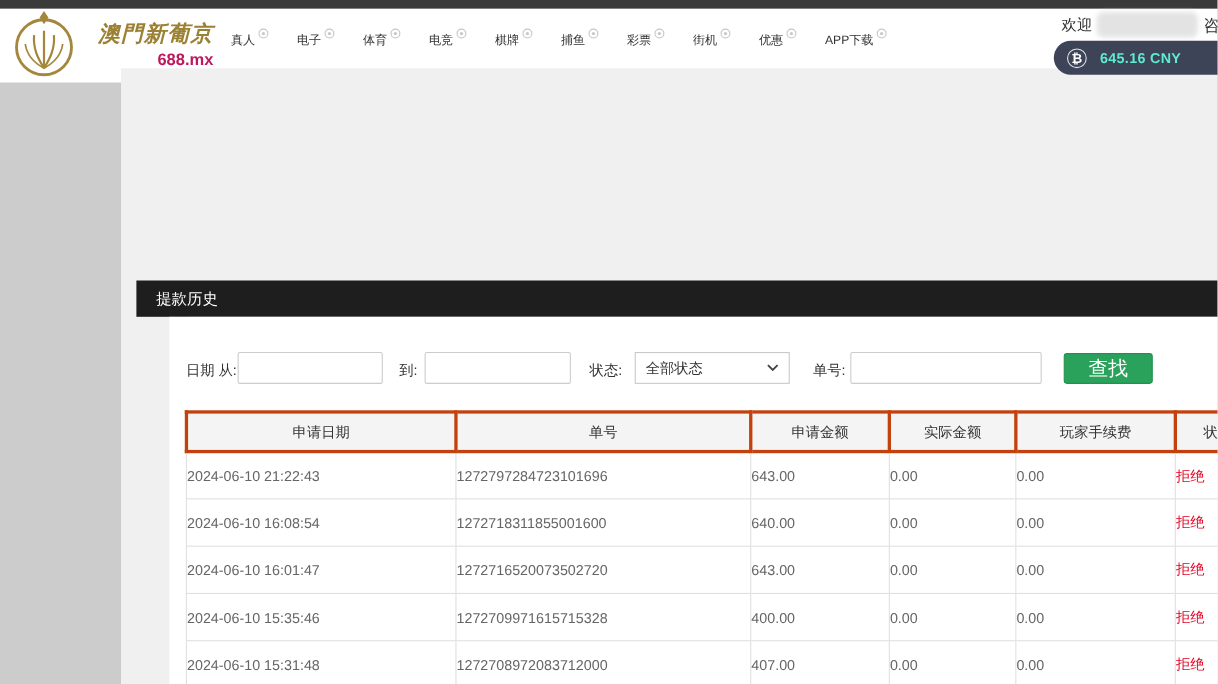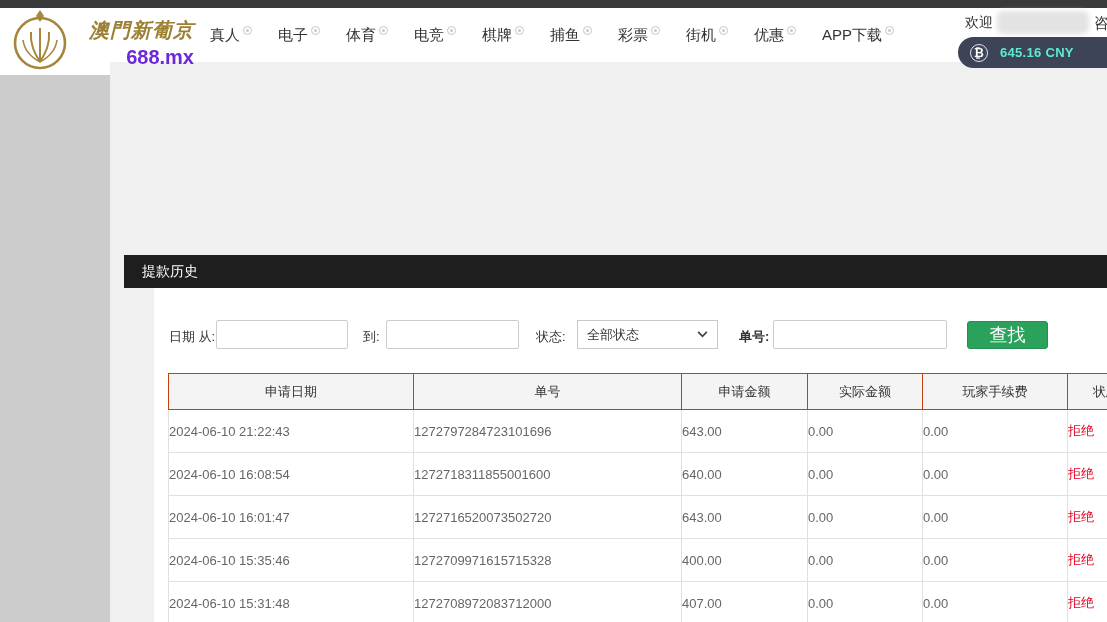--- a/index.html
+++ b/index.html
@@ -10,24 +10,24 @@
   .top-strip   { position:absolute; left:0; top:0; width:1107px; height:8px; background:#3a3a3a; }
   .main-bg     { position:absolute; left:110px; top:62px; width:997px; height:560px; background:#f0f0f0; }
   .left-strip  { position:absolute; left:0; top:75px; width:110px; height:547px; background:#cccccc; }
 
   
   .header { position:absolute; left:0; top:8px; width:1107px; height:54px; background:#fff; z-index:10; }
   .logo { position:absolute; left:10px; top:2px; width:60px; height:62px; cursor:pointer; }
   .brand-text { position:absolute; left:74px; top:9px; width:120px; text-align:right; cursor:pointer; }
   .brand-name { font-family:"Liberation Serif","DejaVu Serif",serif; font-weight:bold; font-style:italic;
                 font-size:20px; color:#9c8033; letter-spacing:1px; white-space:nowrap; }
-  .brand-domain { font-size:20px; font-weight:bold; color:#6d28d9; margin-top:2px; }
+  .brand-domain { font-size:15px; font-weight:bold; color:#be185d; margin-top:2px; }
 
   .nav { position:absolute; left:210px; top:0; height:54px; display:flex; align-items:center; gap:26px; }
-  .nav-item { font-size:15px; color:#333; white-space:nowrap; cursor:pointer; }
+  .nav-item { font-size:11px; color:#333; white-space:nowrap; cursor:pointer; }
   .nav-badge { display:inline-block; width:9px; height:9px; border:1px solid #c6c6c6; border-radius:50%;
                margin-left:3px; vertical-align:5px; position:relative; }
   .nav-badge::after { content:""; position:absolute; left:2px; top:2px; width:3px; height:3px;
                background:#c9c9c9; border-radius:50%; }
 
   .welcome { position:absolute; left:965px; top:6px; font-size:14px; color:#333; }
   .username-blur { position:absolute; left:997px; top:3px; width:92px; height:23px; background:#e3e3e3;
                border-radius:6px; filter:blur(2.5px); }
   .service-partial { position:absolute; left:1094px; top:6px; font-size:15px; color:#333; cursor:pointer; }
 
@@ -53,32 +53,32 @@
                color:#fff; font-size:14px; line-height:33px; padding-left:18px; }
   .bar-arrow { position:absolute; left:158px; top:288px; width:0; height:0; border-left:7px solid transparent;
                border-right:7px solid transparent; border-top:8px solid #1e1e1e; }
   .history-body { position:absolute; left:110px; top:288px; width:997px; height:334px; background:#fff;margin-left:44px; }
 
   .filter-label { position:absolute; top:40px; font-size:13px; color:#333; white-space:nowrap; }
   .f-input { position:absolute; top:32px; height:29px; border:1px solid #ccc; border-radius:2px;
                font-size:13px; padding:0 7px; background:#fff; }
   .lbl-from  { left:15px; }   .inp-from  { left:62px;  width:132px; }
   .lbl-to    { left:209px; }  .inp-to    { left:232px; width:133px; }
-  .lbl-state { left:382px; }  .lbl-order { left:585px;font-weight:bold; } .inp-order { left:619px; width:174px; }
+  .lbl-state { left:382px; }  .lbl-order { left:585px; } .inp-order { left:619px; width:174px; }
   .status-select { position:absolute; left:423px; top:32px; width:141px; height:29px; border:1px solid #c9c9c9;
                background:#fff; display:flex; align-items:center; justify-content:space-between;
                padding:0 9px; font-size:13px; color:#333; cursor:pointer; }
   .chevron { width:11px; height:7px; flex:0 0 auto; }
   .search-btn { position:absolute; left:813px; top:33px; width:81px; height:28px; background:#2aa25c;
                border:1px solid #23914f; border-radius:3px; color:#fff; font-size:18px; cursor:pointer;
                font-family:inherit; }
 
   .history-table { position:absolute; left:14px; top:85px; width:976px; border-collapse:collapse;
                table-layout:fixed; font-size:13px; }
-  .history-table th { height:36px; background:#f4f4f4; border:1px solid #c2410c; color:#333;
+  .history-table th { height:36px; background:#f4f4f4; border:3px solid #c2410c; color:#333;
                font-weight:normal; text-align:center; }
   .history-table td { height:43px; border:1px solid #e0e0e0; color:#666; background:#fff; }
   .history-table td.status { color:#e30020; }
   .c0{width:245px;} .c1{width:268px;} .c2{width:126px;} .c3{width:115px;} .c4{width:145px;} .c5{width:77px;}
 </style>
 </head>
 <body>
 
 <div class="screen">
 

